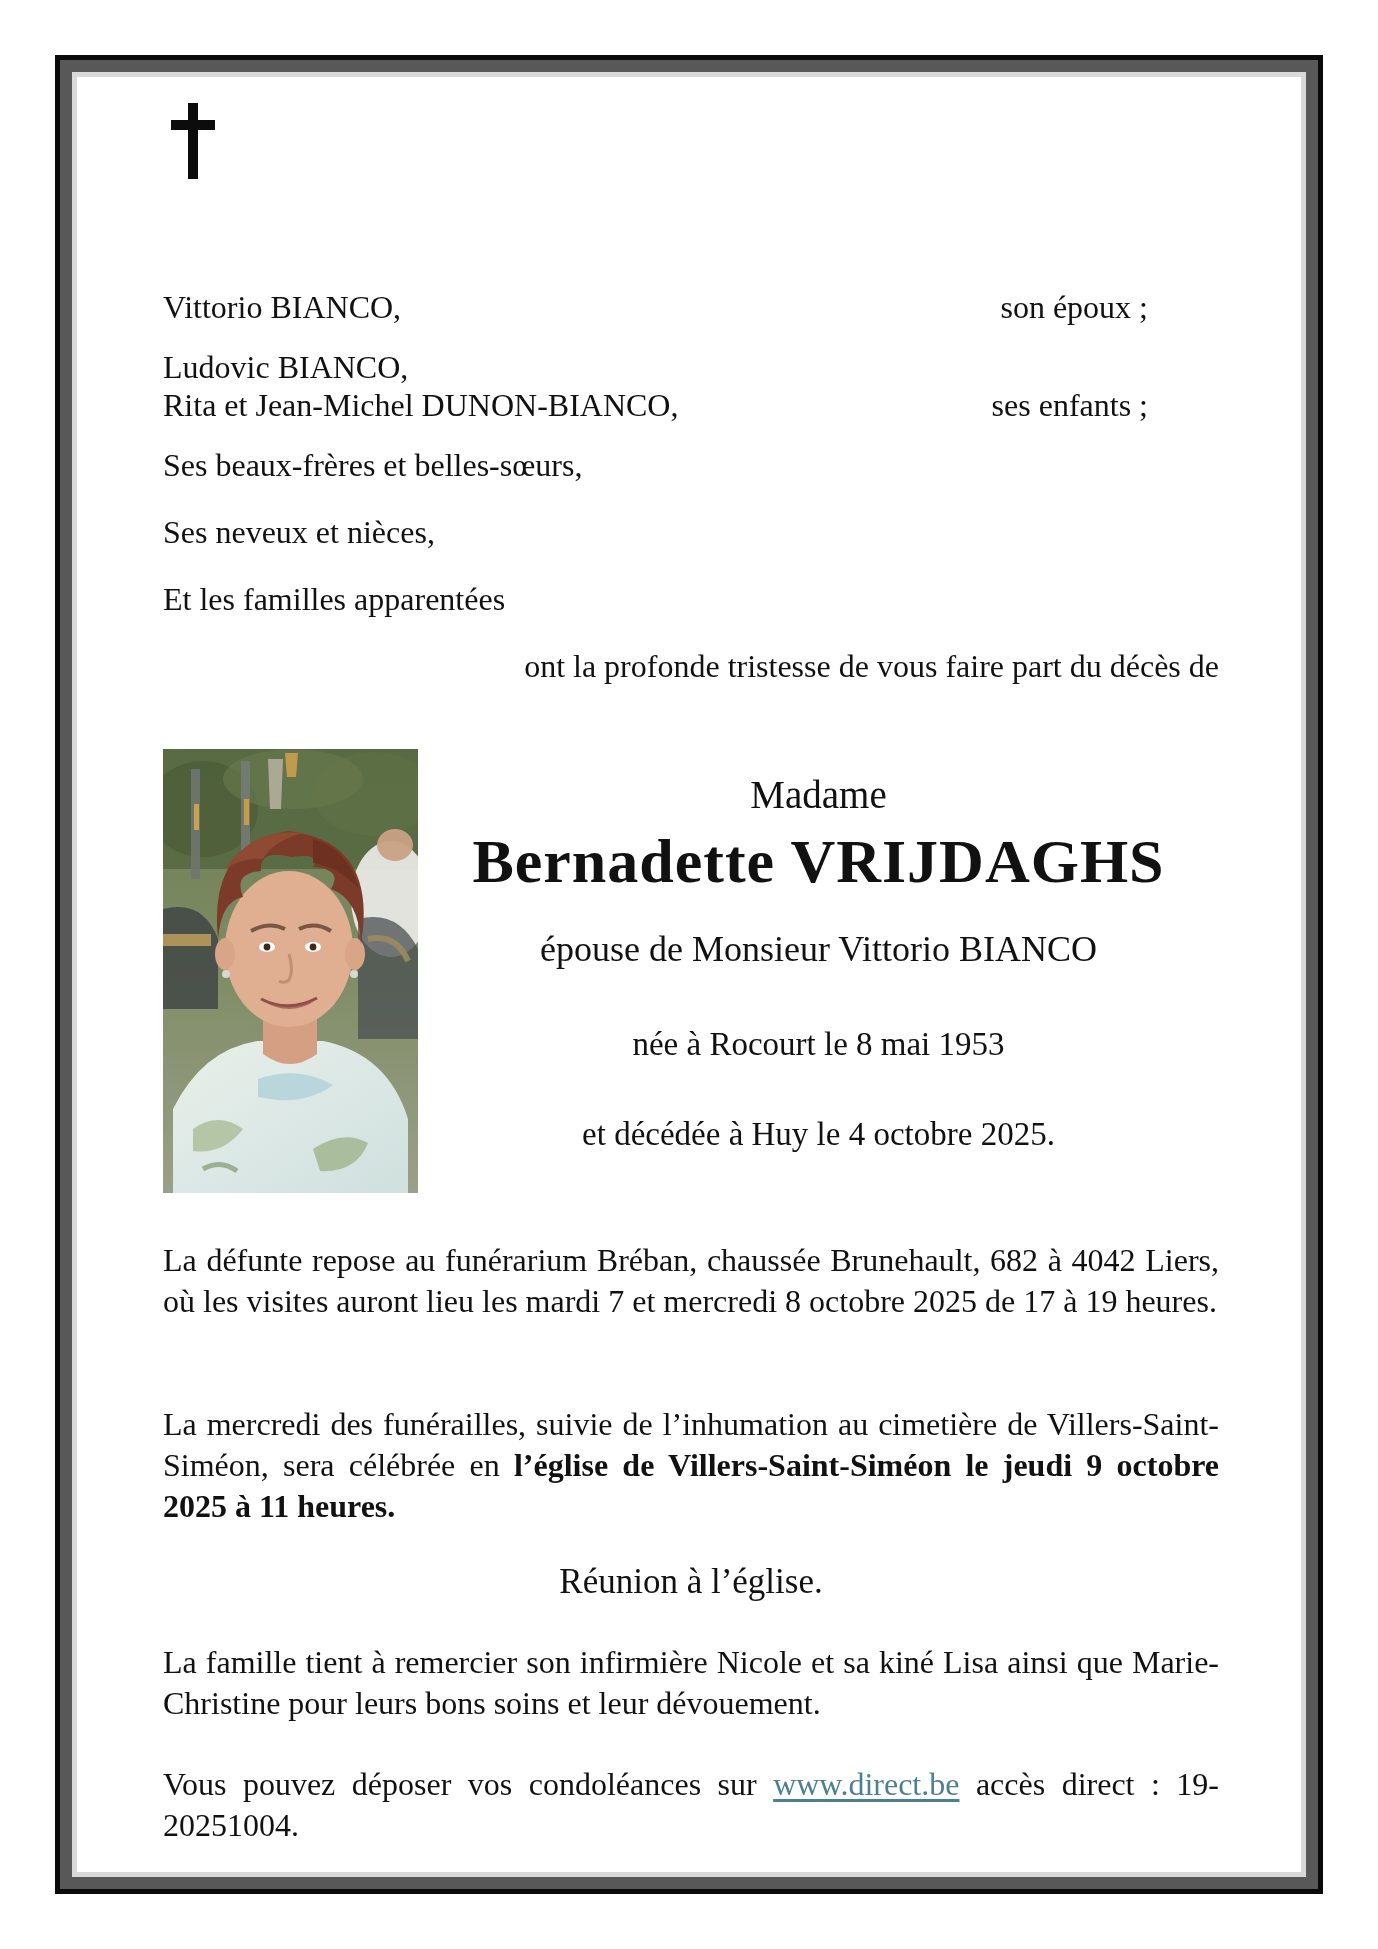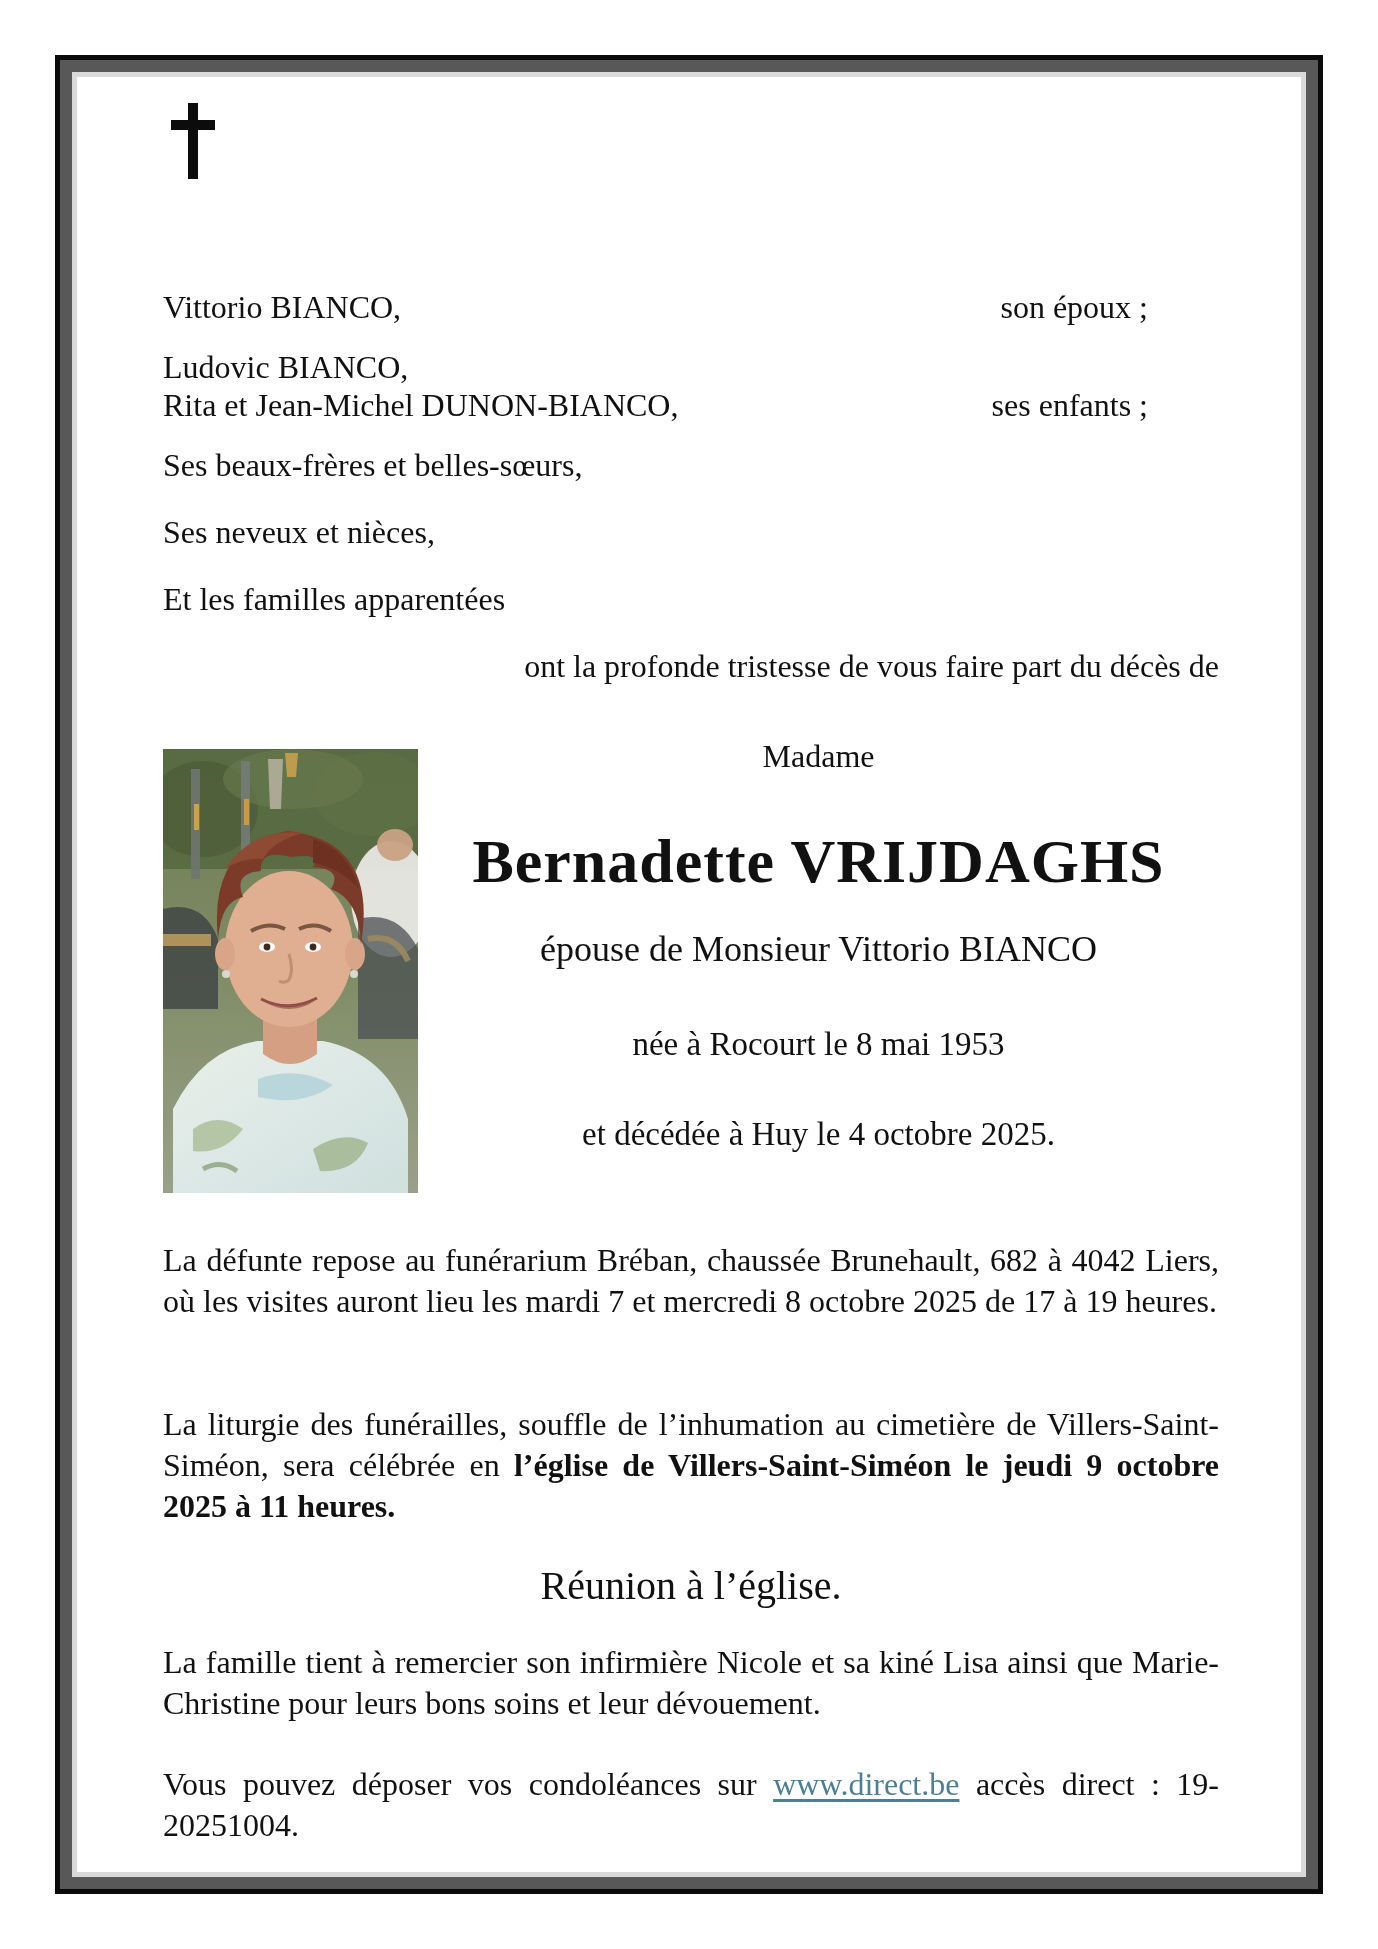--- a/index.html
+++ b/index.html
@@ -34,33 +34,33 @@
   .famrow .rel{position:absolute;right:71px;}
   .intro{left:163px;width:1056px;font-size:32px;text-align:right;}
   .photo{
     left:163px;top:749px;width:255px;height:444px;
     overflow:hidden;
   }
   .centercol{
     left:418px;width:801px;
     text-align:center;
   }
-  .madame{top:738px;font-size:32px;}
+  .madame{top:772px;font-size:39px;}
   .bigname{top:826px;font-size:62px;font-weight:bold;letter-spacing:1px;}
   .epouse{top:928px;font-size:36px;}
   .birth{top:1026px;font-size:33px;}
   .death{top:1116px;font-size:33px;}
   .para{
     left:163px;width:1056px;
     font-size:32px;line-height:41px;
     text-align:justify;
   }
   .p1{top:1240px;}
   .p2{top:1404px;}
-  .reunion{left:163px;width:1056px;top:1562px;text-align:center;font-size:40px;}
+  .reunion{left:163px;width:1056px;top:1562px;text-align:center;font-size:35px;}
   .p3{top:1642px;}
   .p4{top:1764px;}
   .enaos-link{
     color:#4d7f94;
     text-decoration:underline;
     text-underline-offset:4px;
     cursor:pointer;
   }
   .boldspan{font-weight:bold;}
 </style>
@@ -171,21 +171,21 @@
 
   <div class="abs centercol madame">Madame</div>
   <div class="abs centercol bigname">Bernadette VRIJDAGHS</div>
   <div class="abs centercol epouse">épouse de Monsieur Vittorio BIANCO</div>
   <div class="abs centercol birth">née à Rocourt le 8 mai 1953</div>
   <div class="abs centercol death">et décédée à Huy le 4 octobre 2025.</div>
 
   <div class="abs para p1">La défunte repose au funérarium Bréban, chaussée Brunehault, 682 à 4042 Liers, où les visites auront lieu les mardi 7 et mercredi 8 octobre 2025 de 17 à 19 heures.</div>
 
   <div class="abs para p2">
-    <span>La liturgie des funérailles, souffle de l’inhumation au cimetière de Villers-Saint-Siméon, sera célébrée en </span><span class="boldspan">l’église de Villers-Saint-Siméon le jeudi 9 octobre 2025 à 11 heures.</span>
+    <span>La mercredi des funérailles, suivie de l’inhumation au cimetière de Villers-Saint-Siméon, sera célébrée en </span><span class="boldspan">l’église de Villers-Saint-Siméon le jeudi 9 octobre 2025 à 11 heures.</span>
   </div>
 
   <div class="abs reunion">Réunion à l’église.</div>
 
   <div class="abs para p3">La famille tient à remercier son infirmière Nicole et sa kiné Lisa ainsi que Marie-Christine pour leurs bons soins et leur dévouement.</div>
 
   <div class="abs para p4">
     <span>Vous pouvez déposer vos condoléances sur </span><a class="enaos-link">www.direct.be</a><span> accès direct&nbsp;: 19-20251004.</span>
   </div>
 

